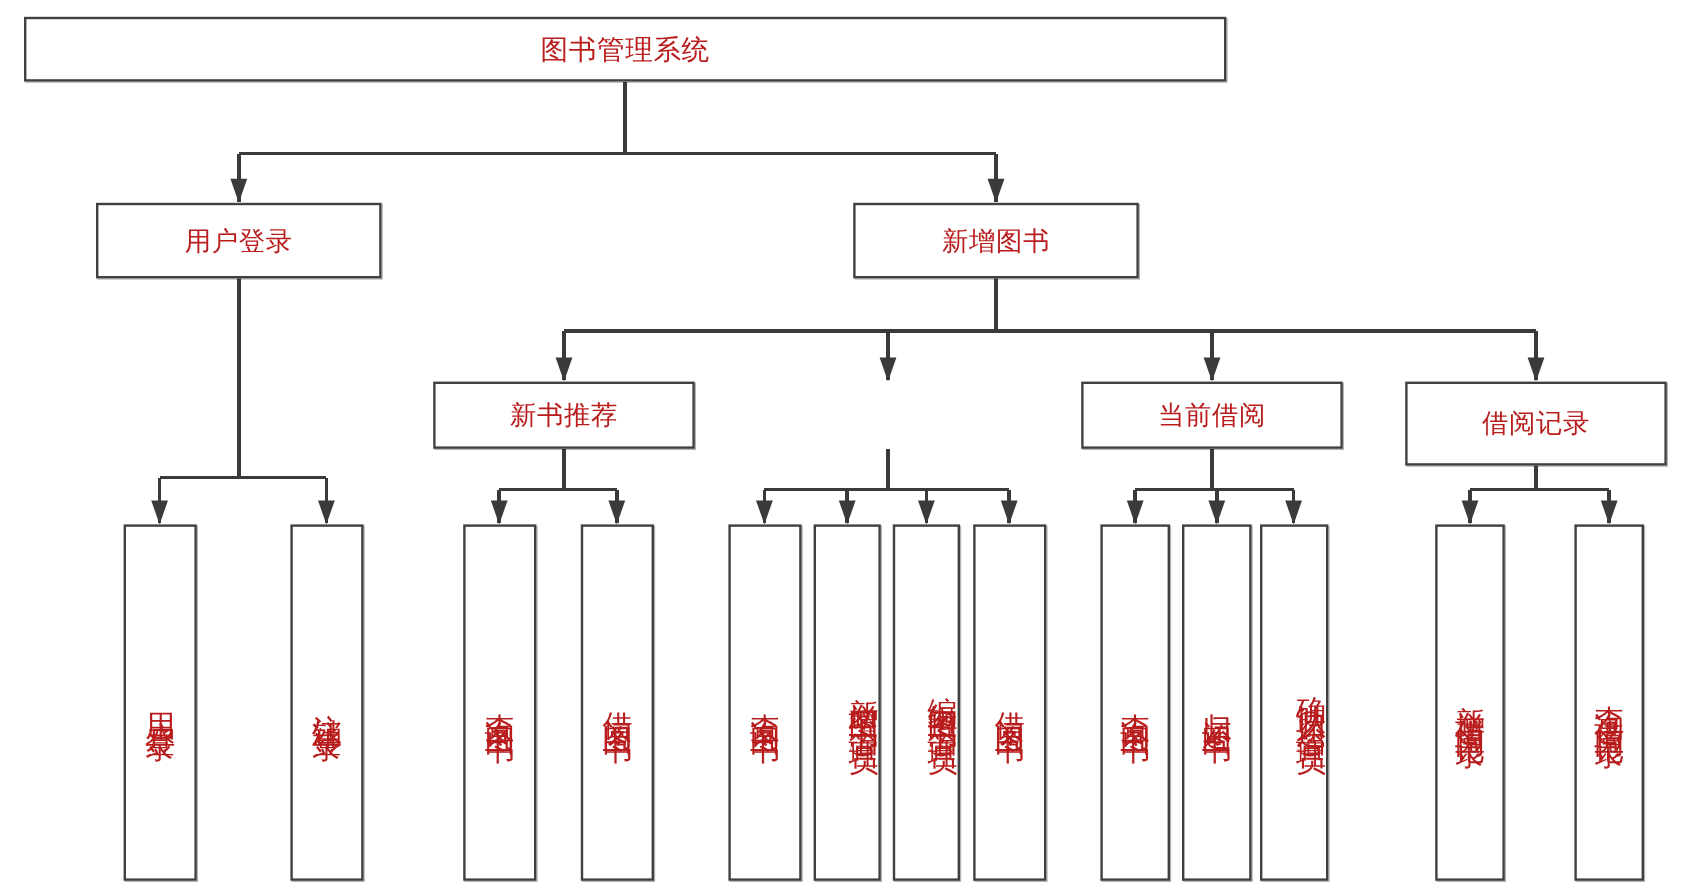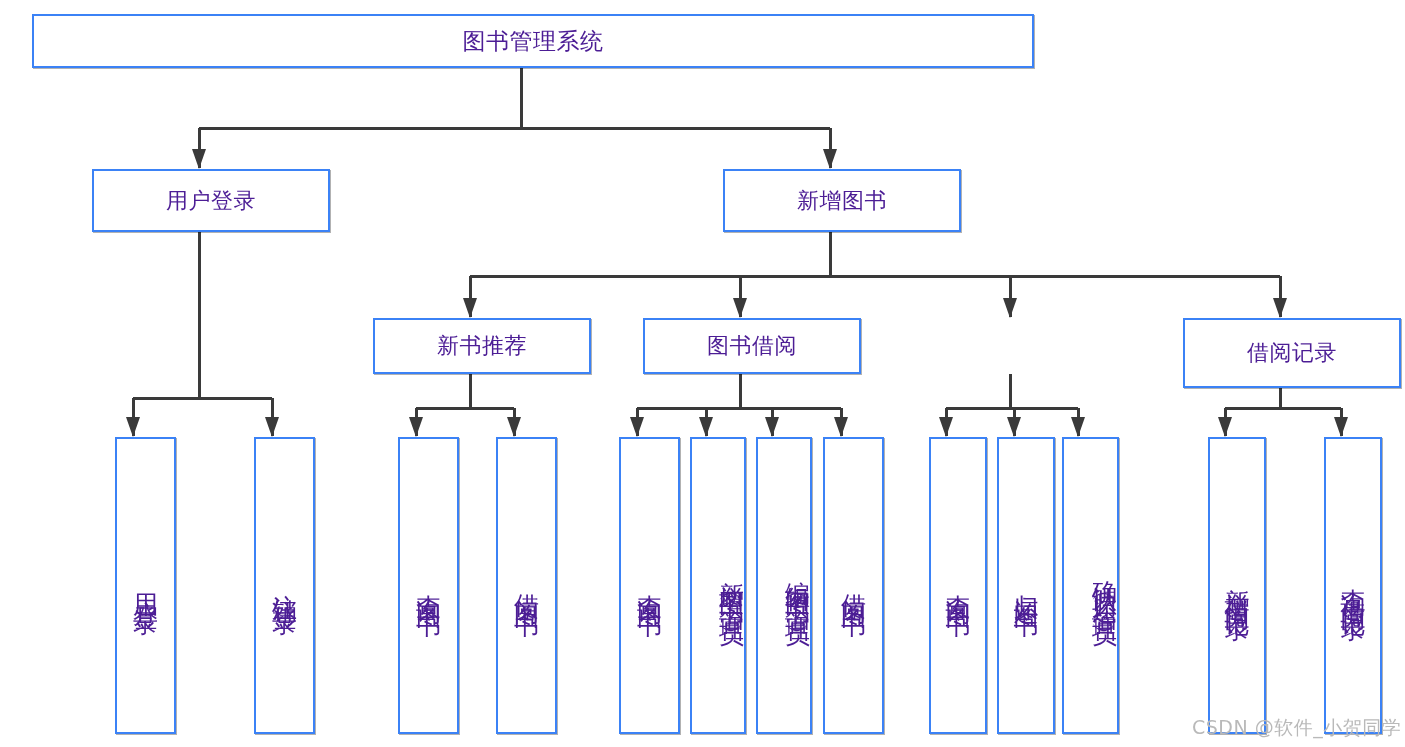--- a/index.html
+++ b/index.html
@@ -22,28 +22,27 @@
     position: absolute;
     left: 0;
     top: 0;
     width: 1405px;
     height: 747px;
     pointer-events: none;
   }
   .node {
     position: absolute;
     box-sizing: border-box;
-    border: 2px solid #3b82f6;
+    border: 2px solid #404040;
     background: #ffffff;
     display: flex;
     align-items: center;
     justify-content: center;
-    color: #4c1d95;
+    color: #b91c1c;
     box-shadow: 1px 1px 0 rgba(0,0,0,0.30);
-    margin-left: 12px;
   }
   .node-h {
     font-size: 22px;
     letter-spacing: 0.5px;
     white-space: nowrap;
   }
   .node-root {
     font-size: 23px;
   }
   .node-v {
@@ -139,22 +138,22 @@
   <div class="node node-h" style="left: 80px; top: 169px; width: 238px; height: 63px;">
     <span>用户登录</span>
   </div>
   <div class="node node-h" style="left: 711px; top: 169px; width: 238px; height: 63px;">
     <span>新增图书</span>
   </div>
 
   <div class="node node-h" style="left: 361px; top: 318px; width: 218px; height: 56px;">
     <span>新书推荐</span>
   </div>
-  <div class="node node-h" style="left: 631px; top: 318px; width: 218px; height: 56px;">
-    <span>图书借阅</span>
+  <div class="node node-h" style="left: 901px; top: 318px; width: 218px; height: 56px;">
+    <span>当前借阅</span>
   </div>
   <div class="node node-h" style="left: 1171px; top: 318px; width: 218px; height: 70px;">
     <span>借阅记录</span>
   </div>
 
   <div class="node node-v center-v" style="left: 103px; top: 437px; width: 61px; height: 297px;">
       <span class="vtext">用户登录</span>
     </div>
   <div class="node node-v center-v" style="left: 242px; top: 437px; width: 61px; height: 297px;">
       <span class="vtext">注销登录</span>
@@ -186,15 +185,14 @@
   <div class="node node-v" style="left: 1050px; top: 437px; width: 57px; height: 297px;">
       <span class="vtext">确认归还（管理员）</span>
     </div>
   <div class="node node-v center-v" style="left: 1196px; top: 437px; width: 58px; height: 297px;">
       <span class="vtext">新增借阅记录</span>
     </div>
   <div class="node node-v center-v" style="left: 1312px; top: 437px; width: 58px; height: 297px;">
       <span class="vtext">查询借阅记录</span>
     </div>
 
-  <div class="watermark" style="left: 1192px; top: 715px;">CSDN @软件_小贺同学</div>
 
 </div>
 
 </body></html>

